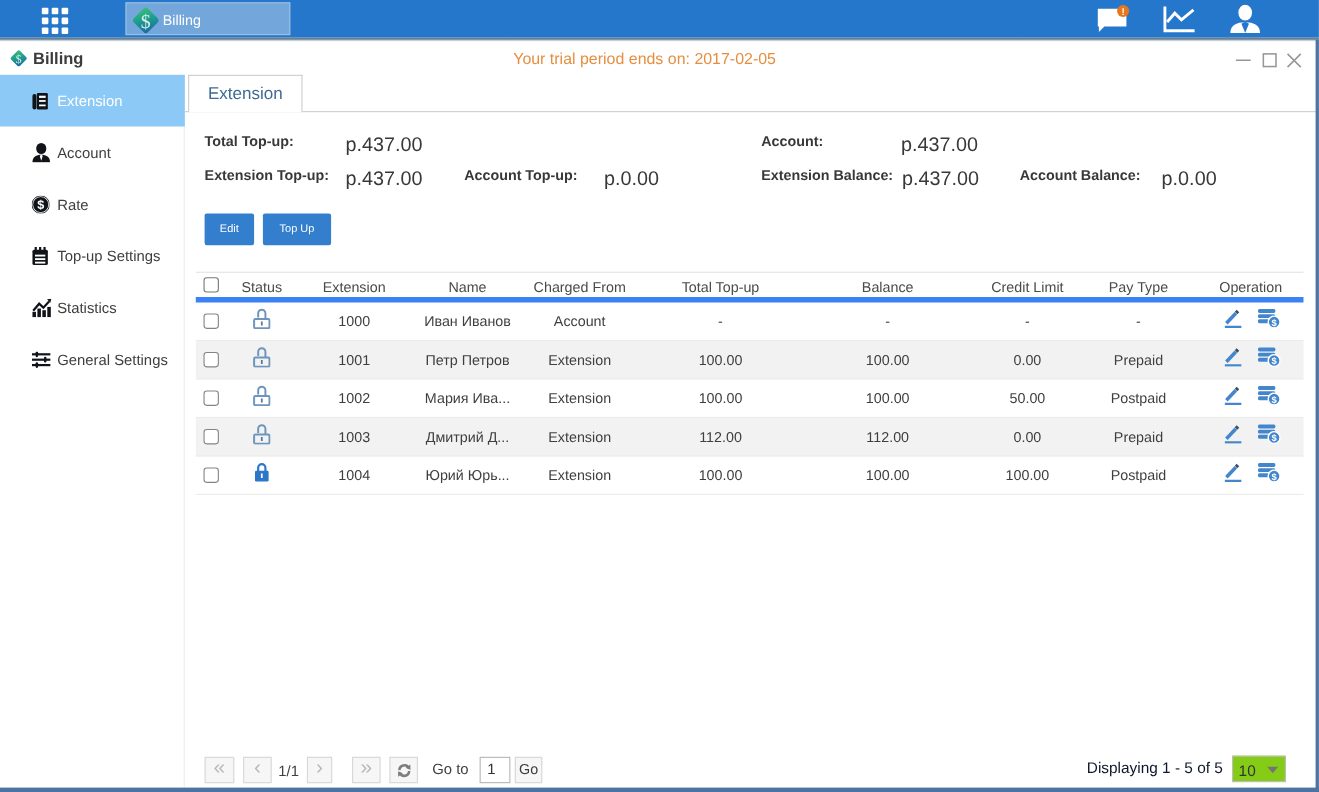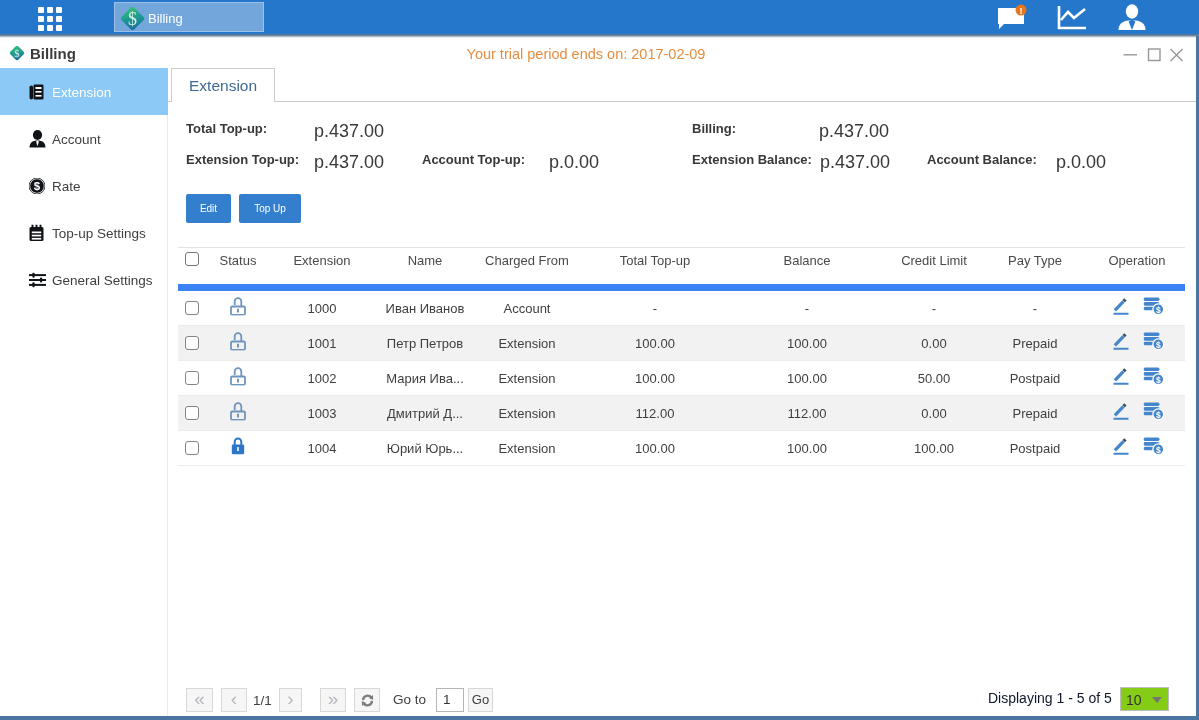--- a/index.html
+++ b/index.html
@@ -41,21 +41,21 @@
 .lab { position:absolute; font-size:13px; font-weight:bold; color:#383838; white-space:nowrap; }
 .val { position:absolute; font-size:18px; color:#383838; white-space:nowrap; }
 
 .btn { position:absolute; height:29px; background:#337fce; color:#fff; font-size:10px;
   border-radius:2px; text-align:center; line-height:29px; }
 
 
 #table { position:absolute; left:178px; top:247px; width:1007px; }
 .hdr { position:absolute; font-size:13px; color:#4a4a4a; white-space:nowrap; transform:translateX(-50%); top:5px; }
 #thead .cbx { top:4px; transform:none; }
-#thead { position:relative; height:44px; border-top:1px solid #e3e3e3; border-bottom:7px solid #3b82f6; }
+#thead { position:relative; height:28px; border-top:1px solid #e3e3e3; border-bottom:5px solid #3b82f6; }
 .trow { position:relative; height:35px; border-bottom:1px solid #ececec; }
 .trow.alt { background:#f2f2f2; }
 .cell { position:absolute; top:50%; transform:translate(-50%,-50%); font-size:13px; color:#3f3f3f; white-space:nowrap; }
 .cbx { position:absolute; left:7px; top:50%; transform:translateY(-50%); width:14px; height:14px;
   border:1.5px solid #848484; border-radius:3px; background:#fff; }
 .icn { position:absolute; top:50%; transform:translate(-50%,-50%); }
 
 
 #pager { position:absolute; left:0; top:674px; width:1199px; height:42px; background:none; }
 .pbtn { position:absolute; top:14px; height:24px; background:#f6f6f6; border:1px solid #d8d8d8;
@@ -125,21 +125,21 @@
       <stop offset="0" stop-color="#36bb79"></stop>
           <stop offset="0.5" stop-color="#1c9a92"></stop>
           <stop offset="1" stop-color="#1d6f9f"></stop>
     </linearGradient>
       </defs>
     <rect x="4" y="4" width="19" height="19" rx="3" transform="rotate(45 13.5 13.5)" fill="url(#dg2)"></rect>
     <text x="13.5" y="20" font-size="18" fill="#d8efe4" text-anchor="middle" font-family="Liberation Serif">$</text>
   </svg>
   <span class="title">Billing</span>
 </div>
-<div id="trial">Your trial period ends on: 2017-02-09</div>
+<div id="trial">Your trial period ends on: 2017-02-05</div>
 
 <svg class="winbtn" style="left:1123px; top:47px;" width="15" height="15" viewBox="0 0 15 15">
     <path d="M0.5 7.8 H14" stroke="#979797" stroke-width="1.4"></path>
   </svg>
 <svg class="winbtn" style="left:1147px; top:47px;" width="15" height="15" viewBox="0 0 15 15">
     <rect x="1.5" y="2" width="11.5" height="11.5" fill="none" stroke="#979797" stroke-width="1.4"></rect>
   </svg>
 <svg class="winbtn" style="left:1169px; top:47px;" width="15" height="15" viewBox="0 0 15 15">
     <path d="M1.5 2 L13.5 14 M13.5 2 L1.5 14" stroke="#979797" stroke-width="1.4"></path>
   </svg>
@@ -178,40 +178,51 @@
       <rect x="2.5" y="0" width="2" height="4.5" fill="#101418"></rect>
       <rect x="6.5" y="0" width="2" height="4.5" fill="#101418"></rect>
       <rect x="10.5" y="0" width="2" height="4.5" fill="#101418"></rect>
       <rect x="2.8" y="7" width="9.4" height="1.7" fill="#fff"></rect>
       <rect x="2.8" y="10.2" width="9.4" height="1.7" fill="#fff"></rect>
       <rect x="2.8" y="13.4" width="9.4" height="1.7" fill="#fff"></rect>
     </svg>
     <span class="lbl">Top-up Settings</span>
   </div>
   <div class="sideitem">
+    <svg width="18" height="17" viewBox="0 0 18 17">
+      <rect x="0.5" y="12" width="3.2" height="5" fill="#101418"></rect>
+      <rect x="5" y="9" width="3.2" height="8" fill="#101418"></rect>
+      <rect x="9.5" y="10.5" width="3.2" height="6.5" fill="#101418"></rect>
+      <rect x="14" y="7.5" width="3.2" height="9.5" fill="#101418"></rect>
+      <path d="M1.2 11 L6.6 4.6 L10.4 8.2 L15.6 2.6" fill="none" stroke="#101418" stroke-width="2"></path>
+      <path d="M13.8 0.5 L17.7 0 L16.7 4 Z" fill="#101418"></path>
+    </svg>
+    <span class="lbl">Statistics</span>
+  </div>
+  <div class="sideitem">
     <svg width="17" height="15" viewBox="0 0 17 15">
       <rect x="0" y="1.6" width="17" height="2" fill="#101418"></rect>
       <rect x="3.4" y="0" width="2.2" height="5.2" rx="1" fill="#101418"></rect>
       <rect x="0" y="6.5" width="17" height="2" fill="#101418"></rect>
       <rect x="11" y="4.9" width="2.2" height="5.2" rx="1" fill="#101418"></rect>
       <rect x="0" y="11.4" width="17" height="2" fill="#101418"></rect>
       <rect x="3.4" y="9.8" width="2.2" height="5.2" rx="1" fill="#101418"></rect>
     </svg>
     <span class="lbl">General Settings</span>
   </div>
 </div>
 
 <div id="tabbox">
     <span>Extension</span>
   </div>
 <div id="tabline"></div>
 
 <div class="lab" style="left:186px; top:121px;">Total Top-up:</div>
 <div class="val" style="left:314px; top:121px;">p.437.00</div>
-<div class="lab" style="left:692px; top:121px;">Billing:</div>
+<div class="lab" style="left:692px; top:121px;">Account:</div>
 <div class="val" style="left:819px; top:121px;">p.437.00</div>
 
 <div class="lab" style="left:186px; top:152px;">Extension Top-up:</div>
 <div class="val" style="left:314px; top:152px;">p.437.00</div>
 <div class="lab" style="left:422px; top:152px;">Account Top-up:</div>
 <div class="val" style="left:549px; top:152px;">p.0.00</div>
 <div class="lab" style="left:692px; top:152px;">Extension Balance:</div>
 <div class="val" style="left:820px; top:152px;">p.437.00</div>
 <div class="lab" style="left:927px; top:152px;">Account Balance:</div>
 <div class="val" style="left:1056px; top:152px;">p.0.00</div>

